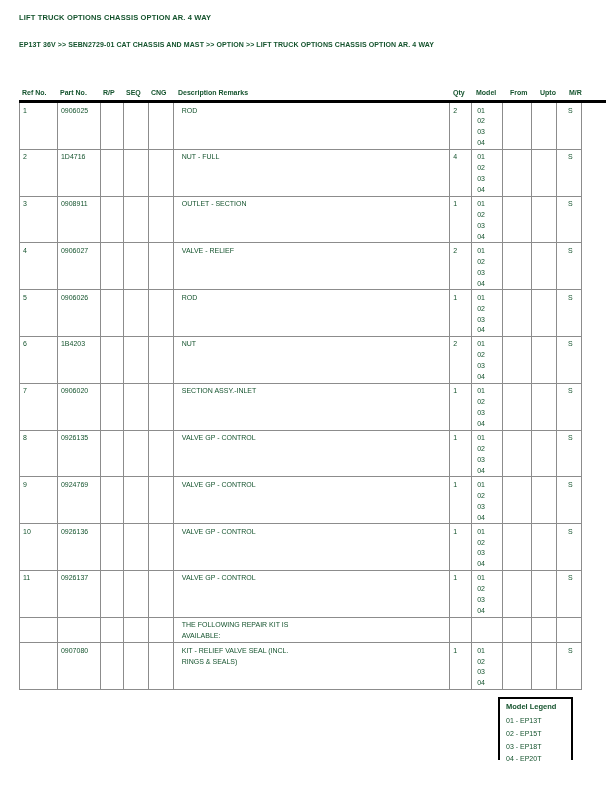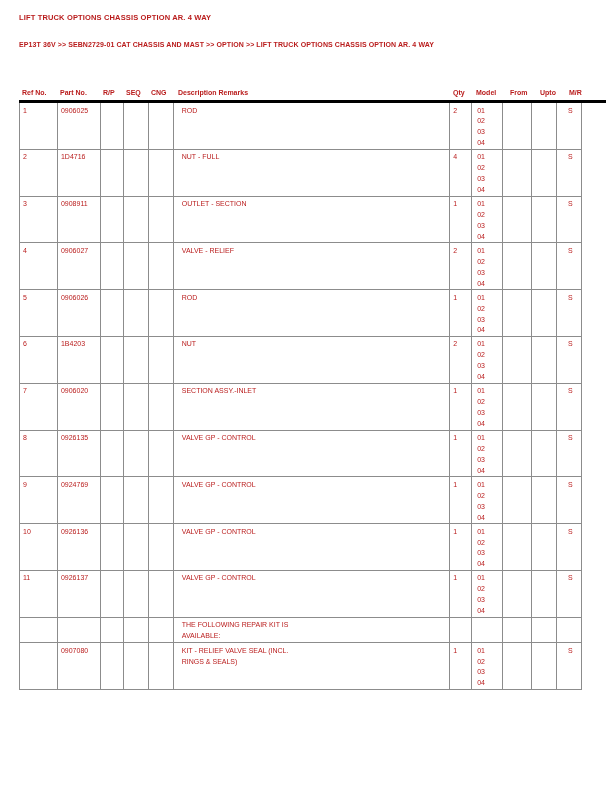--- a/index.html
+++ b/index.html
@@ -1,18 +1,18 @@
 <!DOCTYPE html>
 <html><head>
 <meta charset="utf-8">
 <style>
   html,body { margin:0; padding:0; background:#fff; }
   .page {
     position:relative; width:612px; height:792px; background:#ffffff;
-    font-family:"Liberation Sans", sans-serif; color:#b91c1c; overflow:hidden;
+    font-family:"Liberation Sans", sans-serif; color:#14532d; overflow:hidden;
   }
   .doc-title {
     position:absolute; left:19px; top:13px;
     font-size:7.5px; font-weight:700; letter-spacing:0.15px;
   }
   .breadcrumb {
     position:absolute; left:19px; top:41px;
     font-size:7px; font-weight:700; letter-spacing:0.1px;
   }
   .thead {
@@ -284,14 +284,23 @@
         <div class="cell c-model">01
 02
 03
 04</div>
         <div class="cell c-from"></div>
         <div class="cell c-upto"></div>
         <div class="cell c-mr">S</div>
       </div>
     </div>
 
+  <div class="legend">
+    <div class="legend-title">Model Legend</div>
+    <div>
+        <div class="legend-item">01 - EP13T</div>
+        <div class="legend-item">02 - EP15T</div>
+        <div class="legend-item">03 - EP18T</div>
+        <div class="legend-item">04 - EP20T</div>
+      </div>
+  </div>
 
 </div>
 
 </body></html>

